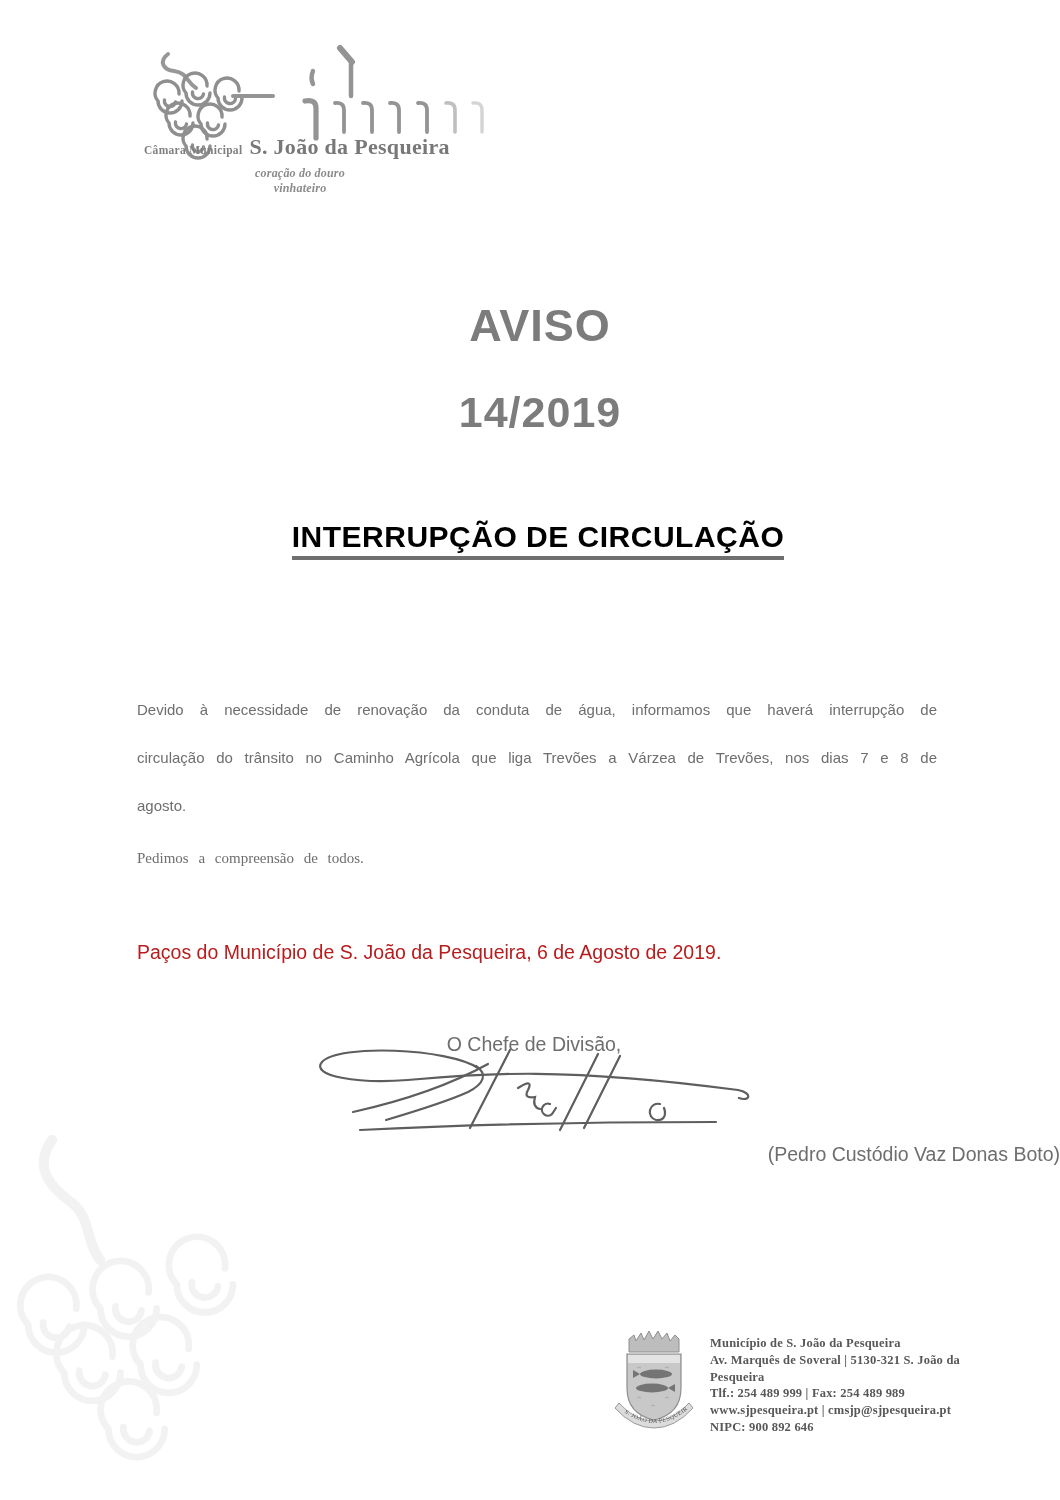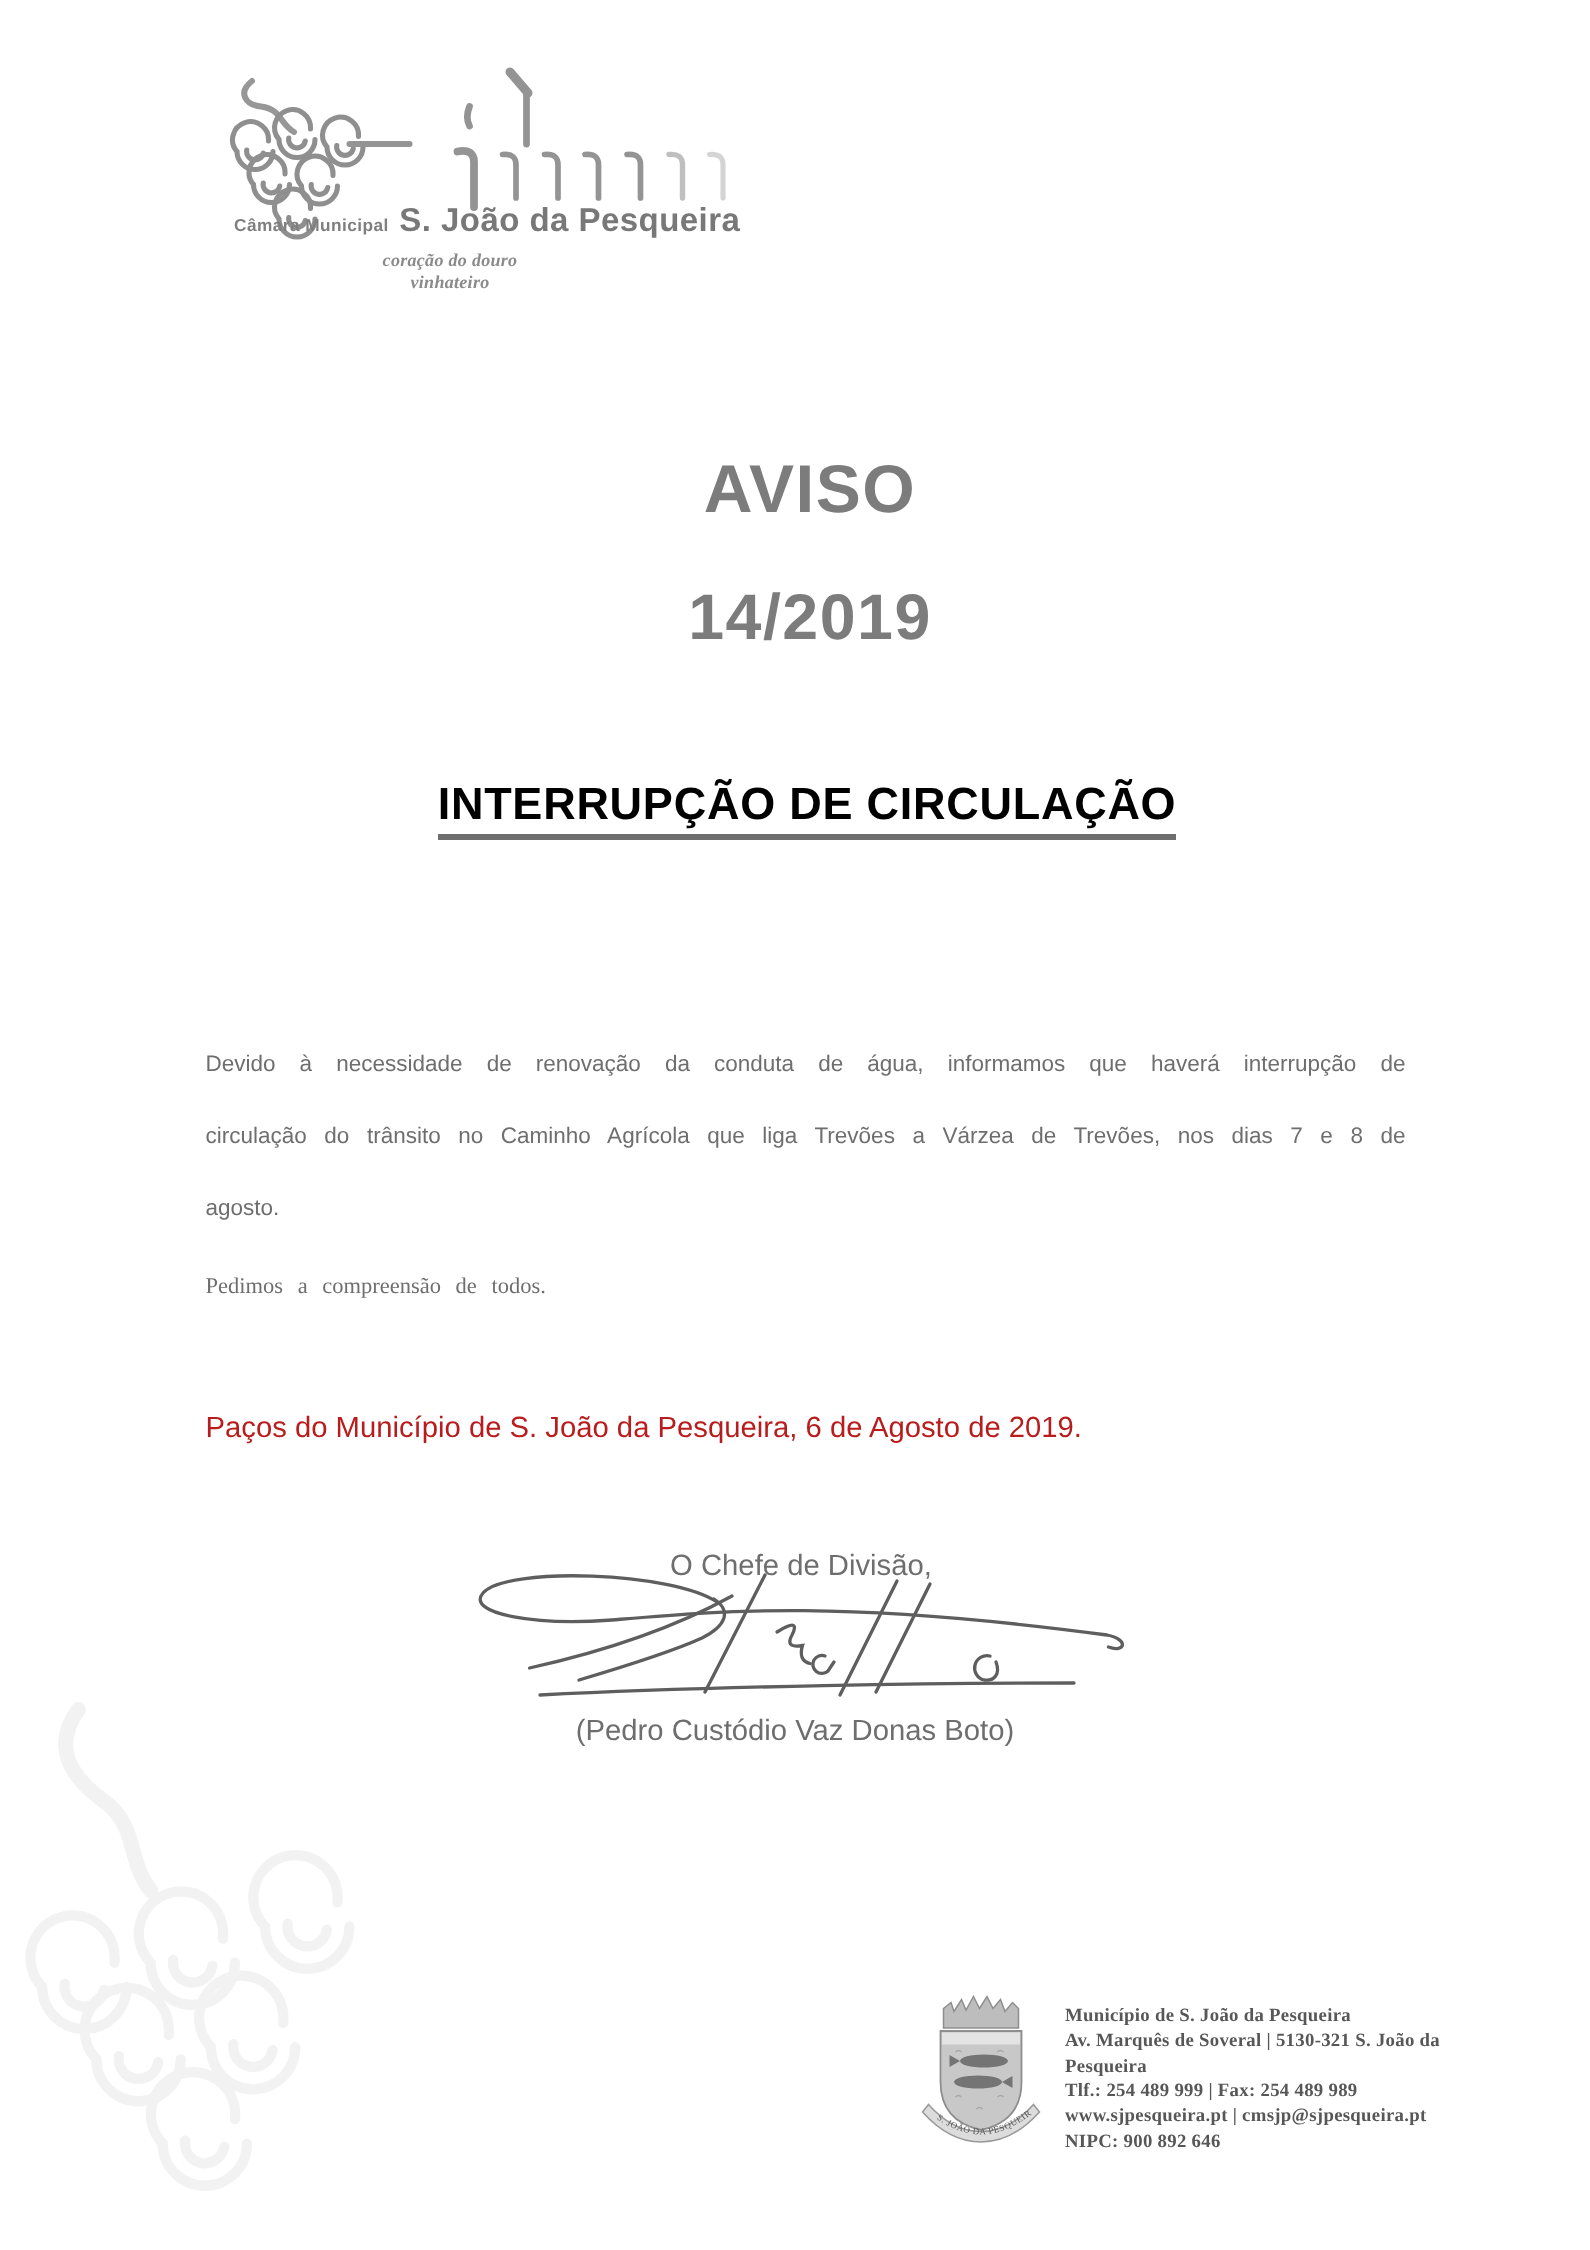--- a/index.html
+++ b/index.html
@@ -3,22 +3,22 @@
 <meta charset="utf-8">
 <style>
   html,body{margin:0;padding:0;background:#e8e8e8;}
   .page{
     position:relative;width:1060px;height:1500px;margin:0 auto;
     background:#ffffff;overflow:hidden;
     font-family:"Liberation Sans", sans-serif;color:#6b6b6b;
   }
   
   .logo-graphic{position:absolute;left:148px;top:44px;width:360px;height:140px;}
-  .logo-textrow{position:absolute;left:156px;top:134px;width:360px;white-space:nowrap;
-    font-family:Liberation Sans, sans-serif;color:#7f7f7f;}
+  .logo-textrow{position:absolute;left:144px;top:134px;width:360px;white-space:nowrap;
+    font-family:Liberation Serif, serif;color:#7f7f7f;}
   .logo-org{font-size:11.5px;font-weight:bold;letter-spacing:.3px;vertical-align:baseline;}
   .logo-name{font-size:22px;font-weight:bold;margin-left:7px;letter-spacing:.3px;color:#787878;}
   .logo-tagline{position:absolute;left:230px;top:166px;width:140px;text-align:center;
     font-family:"Liberation Serif", serif;font-style:italic;font-weight:bold;
     font-size:12px;color:#8a8a8a;letter-spacing:.2px;}
   
   .title-block{position:absolute;left:0;width:1060px;text-align:center;transform:translateX(10px);
     font-weight:bold;color:#7c7c7c;}
   .aviso{top:300px;font-size:45px;letter-spacing:1px;}
   .numero{top:388px;font-size:43px;letter-spacing:1px;}
@@ -29,21 +29,21 @@
   .para{position:absolute;left:137px;width:800px;font-size:15px;line-height:48px;
     text-align:justify;word-spacing:6px;color:#6e6e6e;}
   .p1{top:686px;}
   .p2{top:834px;text-align:left;font-family:Liberation Serif, serif;}
   .place-date{position:absolute;left:137px;top:928px;width:820px;font-size:19.5px;
     line-height:48px;color:#b91c1c;}
   
   .role{position:absolute;left:0;top:1033px;width:1060px;text-align:center;transform:translateX(4px);
     font-size:19.5px;color:#6e6e6e;}
   .sig-svg{position:absolute;left:298px;top:1040px;width:462px;height:98px;}
-  .sig-name{position:absolute;left:0;top:1143px;width:1060px;text-align:center;
+  .sig-name{position:absolute;left:0;top:1143px;width:1060px;text-align:right;
     font-size:19.5px;color:#6e6e6e;}
   
   .crest{position:absolute;left:607px;top:1326px;width:94px;height:106px;}
   .footer-text{position:absolute;left:710px;top:1335px;width:300px;
     font-family:"Liberation Serif", serif;font-weight:bold;font-size:12.5px;
     line-height:16.8px;color:#575757;letter-spacing:.2px;}
   
   .watermark{position:absolute;left:8px;top:1122px;width:235px;height:375px;opacity:.07;}
 </style>
 </head>

